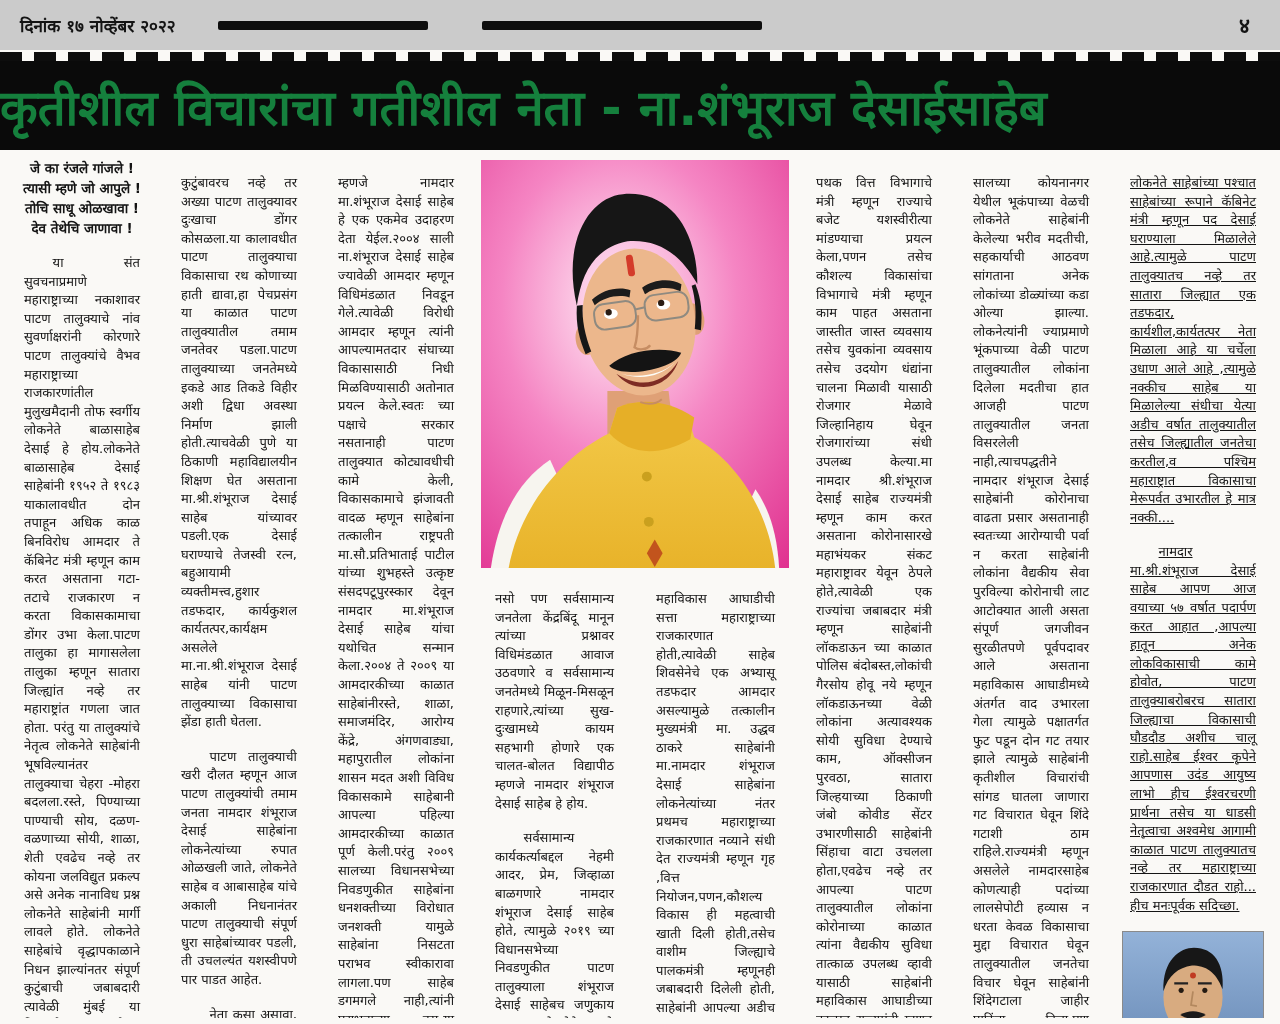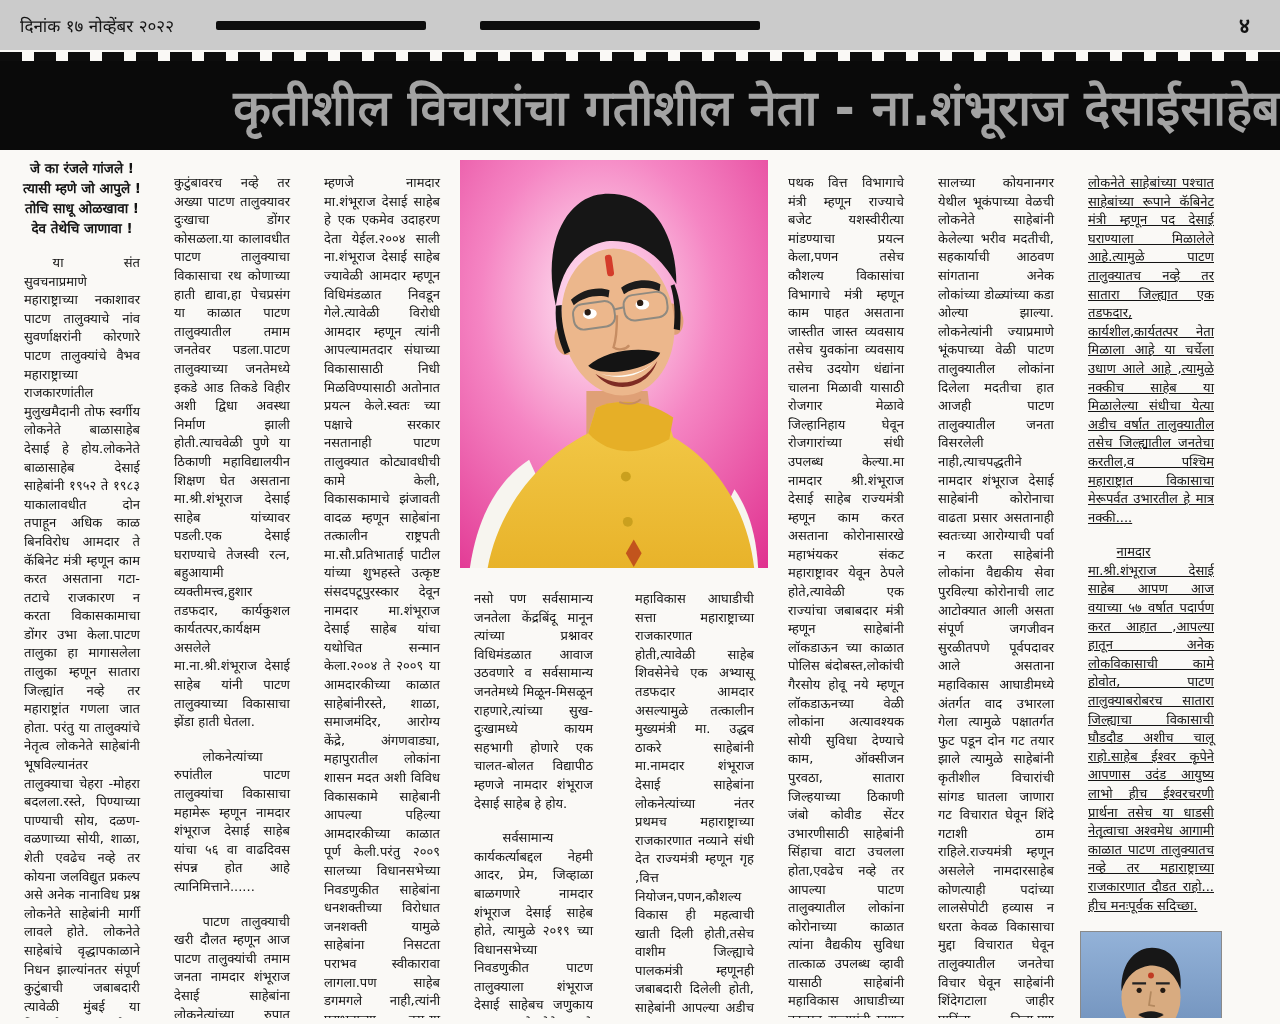--- a/index.html
+++ b/index.html
@@ -7,45 +7,45 @@
   body {
     font-family: "DejaVu Sans", "Liberation Sans", sans-serif;
     background:#f6f5f2; color:#141414; overflow:hidden;
   }
   .page { width:1280px; height:1024px; background:#faf9f6; }
 
   
   .topbar {
     height:50px; background:#cbcbcb; display:flex; align-items:center;
   }
-  .date { font-size:17px; font-weight:normal; padding-left:20px; white-space:nowrap; }
+  .date { font-size:17px; font-weight:bold; padding-left:20px; white-space:nowrap; }
   .rule { height:9px; background:#0d0d0d; border-radius:2px; }
   .rule-left  { width:210px; margin:0 26px 0 42px; }
   .rule-right { width:280px; margin:0 40px 0 28px; }
   .masthead {
     background:#ffffff; height:50px; padding:0 20px;
     display:flex; align-items:center; justify-content:center;
     font-size:40px; font-weight:bold; letter-spacing:1px; white-space:nowrap;
   }
   .pageno { margin-left:auto; padding-right:30px; font-size:21px; font-weight:bold; }
   .dashes {
     height:9px; margin:2px 0 0 0;
     background:repeating-linear-gradient(90deg,#0d0d0d 0 22px,transparent 22px 34px);
   }
 
   
   .banner {
-    height:89px; background:#0a0a0a; color:#a3a3a3;
-    display:flex; align-items:center; justify-content:flex-end;
+    height:89px; background:#0a0a0a; color:#15803d;
+    display:flex; align-items:center; justify-content:flex-start;
     font-size:49px; font-weight:bold; white-space:nowrap; overflow:hidden;
   }
 
   
   .body {
-    display:flex; gap:2px; padding:8px 8px 0 8px; height:868px; overflow:hidden;
+    display:flex; gap:9px; padding:8px 8px 0 8px; height:868px; overflow:hidden;
   }
   .col, .subcol {
     font-size:13px; line-height:18.6px; text-align:justify; overflow:hidden;
   }
   .col { flex:0 0 148px; }
   .colgroup { flex:0 0 312px; display:flex; flex-direction:column; }
   .subcols { display:flex; gap:10px; flex:1; overflow:hidden;justify-content:flex-end; }
   .subcol { flex:1; }
   .col-last { flex:0 0 158px;text-decoration:underline; }
   p { margin:16px; }
@@ -85,21 +85,20 @@
     <div class="col">
       <div class="verse">जे का रंजले गांजले !</div>
       <div class="verse">त्यासी म्हणे जो आपुले !</div>
       <div class="verse">तोचि साधू ओळखावा !</div>
       <div class="verse">देव तेथेचि जाणावा !</div>
       <p class="ind">या संत सुवचनाप्रमाणे महाराष्ट्राच्या नकाशावर पाटण तालुक्याचे नांव सुवर्णाक्षरांनी कोरणारे पाटण तालुक्यांचे वैभव महाराष्ट्राच्या राजकारणांतील मुलुखमैदानी तोफ स्वर्गीय लोकनेते बाळासाहेब देसाई हे होय.लोकनेते बाळासाहेब देसाई साहेबांनी १९५२ ते १९८३ याकालावधीत दोन तपाहून अधिक काळ बिनविरोध आमदार ते कॅबिनेट मंत्री म्हणून काम करत असताना गटा-तटाचे राजकारण न करता विकासकामाचा डोंगर उभा केला.पाटण तालुका हा मागासलेला तालुका म्हणून सातारा जिल्ह्यांत नव्हे तर महाराष्ट्रांत गणला जात होता. परंतु या तालुक्यांचे नेतृत्व लोकनेते साहेबांनी भूषविल्यानंतर तालुक्याचा चेहरा -मोहरा बदलला.रस्ते, पिण्याच्या पाण्याची सोय, दळण-वळणाच्या सोयी, शाळा, शेती एवढेच नव्हे तर कोयना जलविद्युत प्रकल्प असे अनेक नानाविध प्रश्न लोकनेते साहेबांनी मार्गी लावले होते. लोकनेते साहेबांचे वृद्धापकाळाने निधन झाल्यांनतर संपूर्ण कुटुंबाची जबाबदारी त्यावेळी मुंबई या ठिकाणी अल्पावधीतच नावांरुपाला आलेले उद्योगपती शिवाजीराव देसाई उर्फ आबासाहेब यांच्यावर पडली.पण जो आवडे सर्वांना तोचि आवडे देवाला... याप्रमाणे अल्पावधीतच शिवाजीराव देसाई उर्फ आबासाहेब यांचे हृदयविकांराच्या झटक्याने निधन झाले.त्यामुळे लोकनेते साहेब ब आबासाहेब यांचे अकाली निधनाने देसाई</p>
     </div>
 
     <div class="col">
       <p>कुटुंबावरच नव्हे तर अख्या पाटण तालुक्यावर दुःखाचा डोंगर कोसळला.या कालावधीत पाटण तालुक्याचा विकासाचा रथ कोणाच्या हाती द्यावा,हा पेचप्रसंग या काळात पाटण तालुक्यातील तमाम जनतेवर पडला.पाटण तालुक्याच्या जनतेमध्ये इकडे आड तिकडे विहीर अशी द्विधा अवस्था निर्माण झाली होती.त्याचवेळी पुणे या ठिकाणी महाविद्यालयीन शिक्षण घेत असताना मा.श्री.शंभूराज देसाई साहेब यांच्यावर पडली.एक देसाई घराण्याचे तेजस्वी रत्न, बहुआयामी व्यक्तीमत्त्व,हुशार तडफदार, कार्यकुशल कार्यतत्पर,कार्यक्षम असलेले मा.ना.श्री.शंभूराज देसाई साहेब यांनी पाटण तालुक्याच्या विकासाचा झेंडा हाती घेतला.</p>
-      <p class="ind">लोकनेत्यांच्या रुपांतील पाटण तालुक्यांचा विकासाचा महामेरू म्हणून नामदार शंभूराज देसाई साहेब यांचा ५६ वा वाढदिवस संपन्न होत आहे त्यानिमित्ताने......</p>
       <p class="ind">पाटण तालुक्याची खरी दौलत म्हणून आज पाटण तालुक्यांची तमाम जनता नामदार शंभूराज देसाई साहेबांना लोकनेत्यांच्या रुपात ओळखली जाते, लोकनेते साहेब व आबासाहेब यांचे अकाली निधनानंतर पाटण तालुक्याची संपूर्ण धुरा साहेबांच्यावर पडली, ती उचलल्यंत यशस्वीपणे पार पाडत आहेत.</p>
       <p class="ind">नेता कसा असावा, नेत्यांच्या कामाची पद्धत कशी असावी,विधिमंडळामध्ये आपल्या मतदार संघातील प्रश्न कसे मांडावेत, जास्तीत-जास्त निधी आपल्या मतदारसंघात कसा आणता येईल यांचे उत्तम उदाहरण</p>
     </div>
 
     <div class="col">
       <p>म्हणजे नामदार मा.शंभूराज देसाई साहेब हे एक एकमेव उदाहरण देता येईल.२००४ साली ना.शंभूराज देसाई साहेब ज्यावेळी आमदार म्हणून विधिमंडळात निवडून गेले.त्यावेळी विरोधी आमदार म्हणून त्यांनी आपल्यामतदार संघाच्या विकासासाठी निधी मिळविण्यासाठी अतोनात प्रयत्न केले.स्वतः च्या पक्षाचे सरकार नसतानाही पाटण तालुक्यात कोट्यावधीची कामे केली, विकासकामाचे झंजावती वादळ म्हणून साहेबांना तत्कालीन राष्ट्रपती मा.सौ.प्रतिभाताई पाटील यांच्या शुभहस्ते उत्कृष्ट संसदपटूपुरस्कार देवून नामदार मा.शंभूराज देसाई साहेब यांचा यथोचित सन्मान केला.२००४ ते २००९ या आमदारकीच्या काळात साहेबांनीरस्ते, शाळा, समाजमंदिर, आरोग्य केंद्रे, अंगणवाड्या, महापुरातील लोकांना शासन मदत अशी विविध विकासकामे साहेबानी आपल्या पहिल्या आमदारकीच्या काळात पूर्ण केली.परंतु २००९ सालच्या विधानसभेच्या निवडणुकीत साहेबांना धनशक्तीच्या विरोधात जनशक्ती यामुळे साहेबांना निसटता पराभव स्वीकारावा लागला.पण साहेब डगमगले नाही,त्यांनी पराभवाच्या दुस-या दिवसापासून आपला पाटण तालुका,आपला मतदार संघ पिंजून काढला,लोकाची वैयक्तिक कामे,काही गावांची प्रलंबित कामे मार्गी लावली, त्यामुळे २०१४ सालच्या निवडणूकीत साहेब भरघोस मतांनी निवडून आले.व पुन्हा एकदा साहेबांनी विकासकामाचा धडाका लावला,राजकीय कारकिर्दीमध्ये सत्ता असो अथवा</p>
     </div>
 
     <div class="colgroup">
       <div class="photo-wrap">

